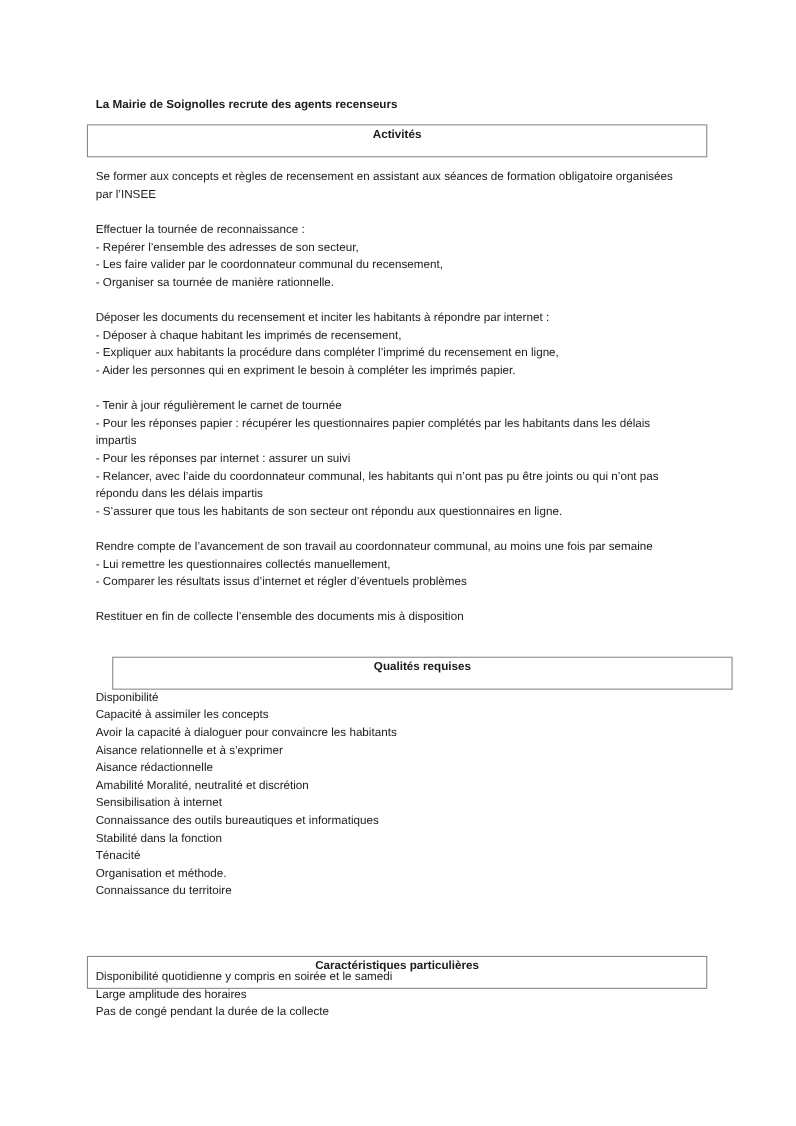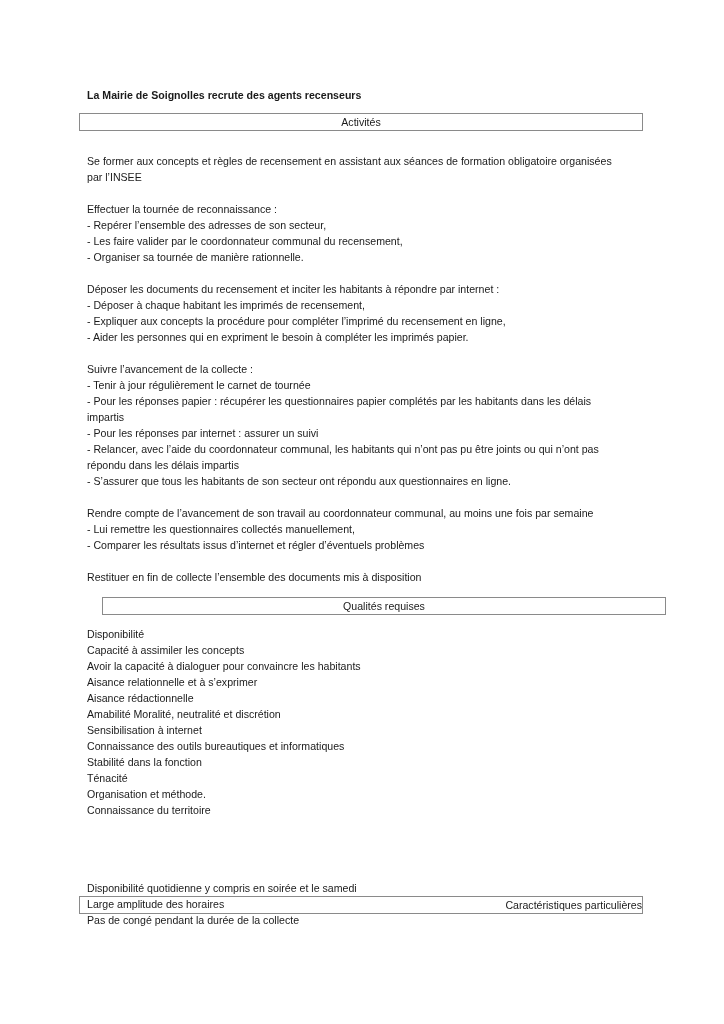--- a/index.html
+++ b/index.html
@@ -27,25 +27,26 @@
       top: 88px;
       left: 0;
       line-height: 14px;
       white-space: nowrap;
       font-weight: bold;
     }
     .section-box {
       position: absolute;
       left: -8px;
       width: 564px;
-      height: 18px;
+      height: 30px;
       border: 1px solid #8a8a8a;
       box-sizing: border-box;
       text-align: center;
       line-height: 16px;
+      font-weight: bold;
     }
     .block {
       position: absolute;
       left: 0;
       width: 557px;
     }
     .line {
       line-height: 16px;
       height: 16px;
       white-space: nowrap;
@@ -69,25 +70,24 @@
     <div class="gap"></div>
 
     <div class="line">Effectuer la tournée de reconnaissance :</div>
     <div class="line">- Repérer l’ensemble des adresses de son secteur,</div>
     <div class="line">- Les faire valider par le coordonnateur communal du recensement,</div>
     <div class="line">- Organiser sa tournée de manière rationnelle.</div>
     <div class="gap"></div>
 
     <div class="line">Déposer les documents du recensement et inciter les habitants à répondre par internet :</div>
     <div class="line">- Déposer à chaque habitant les imprimés de recensement,</div>
-    <div class="line">- Expliquer aux concepts la procédure pour compléter l’imprimé du recensement en ligne,</div>
+    <div class="line">- Expliquer aux habitants la procédure dans compléter l’imprimé du recensement en ligne,</div>
     <div class="line">- Aider les personnes qui en expriment le besoin à compléter les imprimés papier.</div>
     <div class="gap"></div>
 
-    <div class="line">Suivre l’avancement de la collecte :</div>
     <div class="line">- Tenir à jour régulièrement le carnet de tournée</div>
     <div class="line">- Pour les réponses papier : récupérer les questionnaires papier complétés par les habitants dans les délais</div>
     <div class="line">impartis</div>
     <div class="line">- Pour les réponses par internet : assurer un suivi</div>
     <div class="line">- Relancer, avec l’aide du coordonnateur communal, les habitants qui n’ont pas pu être joints ou qui n’ont pas</div>
     <div class="line">répondu dans les délais impartis</div>
     <div class="line">- S’assurer que tous les habitants de son secteur ont répondu aux questionnaires en ligne.</div>
     <div class="gap"></div>
 
     <div class="line">Rendre compte de l’avancement de son travail au coordonnateur communal, au moins une fois par semaine</div>
@@ -108,21 +108,21 @@
     <div class="line">Aisance rédactionnelle</div>
     <div class="line">Amabilité Moralité, neutralité et discrétion</div>
     <div class="line">Sensibilisation à internet</div>
     <div class="line">Connaissance des outils bureautiques et informatiques</div>
     <div class="line">Stabilité dans la fonction</div>
     <div class="line">Ténacité</div>
     <div class="line">Organisation et méthode.</div>
     <div class="line">Connaissance du territoire</div>
   </div>
 
-  <div class="section-box" style="top:896px;text-align:right;">Caractéristiques particulières</div>
+  <div class="section-box" style="top:869px;">Caractéristiques particulières</div>
 
   <div class="block" style="top:880px;">
     <div class="line">Disponibilité quotidienne y compris en soirée et le samedi</div>
     <div class="line">Large amplitude des horaires</div>
     <div class="line">Pas de congé pendant la durée de la collecte</div>
   </div>
 
 </div>
 
 </body></html>

